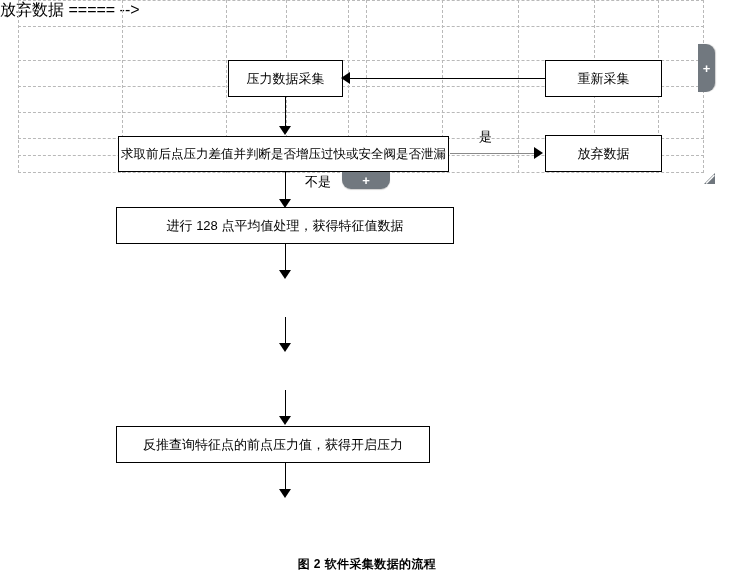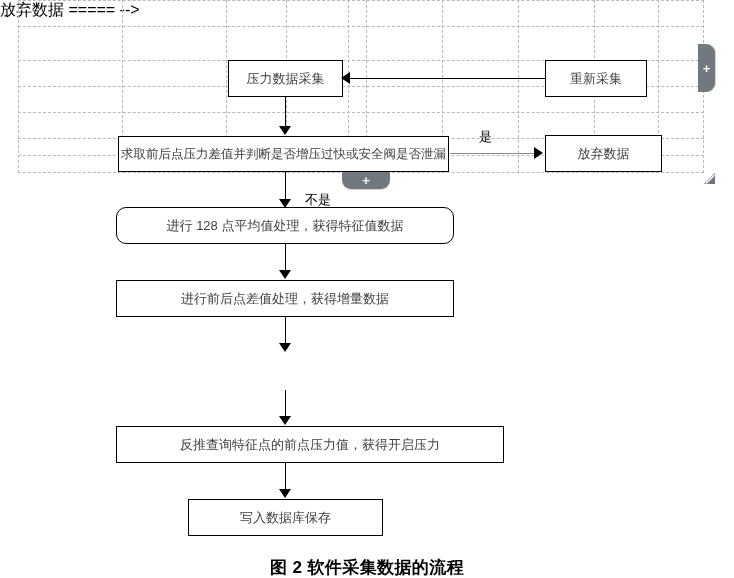--- a/index.html
+++ b/index.html
@@ -20,21 +20,21 @@
 
   
   .grid{position:absolute;left:18px;top:0px;width:686px;height:173px;}
   .gl-h{position:absolute;left:0;width:100%;height:0;border-top:1px dashed #b9b9b9;}
   .gl-v{position:absolute;top:0;width:0;height:100%;border-left:1px dashed #b9b9b9;}
 
   
   .box{
     position:absolute;box-sizing:border-box;background:#fff;
     border:1.6px solid #000;display:flex;align-items:center;justify-content:center;
-    font-size:13px;line-height:1.2;color:#404040;text-align:center;white-space:nowrap;
+    font-size:13px;line-height:1.2;color:#000000;text-align:center;white-space:nowrap;
   }
   .box.thin{border-width:1.2px;}
 
   .vline{position:absolute;width:0;border-left:1.6px solid #000;}
   .hline{position:absolute;height:0;border-top:1.6px solid #000;}
   .hline.gray{border-top:1.4px solid #8a8a8a;}
 
   .arrow-down{
     position:absolute;width:0;height:0;
     border-left:6px solid transparent;border-right:6px solid transparent;
@@ -48,21 +48,21 @@
   .arrow-right{
     position:absolute;width:0;height:0;
     border-top:6px solid transparent;border-bottom:6px solid transparent;
     border-left:9px solid #000;
   }
 
   .edge-label{position:absolute;font-size:13px;color:#000;white-space:nowrap;}
 
   .caption{
     position:absolute;left:0;top:556px;width:734px;text-align:center;
-    font-size:17px;font-weight:bold;color:#000;letter-spacing:.4px;
+    font-size:12px;font-weight:bold;color:#000;letter-spacing:.4px;
   }
 
   
   .tab-h{
     position:absolute;width:48px;height:17px;background:#71787f;
     border-radius:0 0 9px 9px;display:flex;align-items:center;justify-content:center;
     color:#fff;font-size:13px;font-weight:bold;line-height:1;
     box-shadow:0 1px 1px rgba(0,0,0,.18);
   }
   .tab-v{
@@ -105,21 +105,21 @@
     <div class="gl-v" style="left:576px;"></div>
     <div class="gl-v" style="left:640px;"></div>
     <div class="gl-v" style="left:685px;"></div>
   </div>
 
   
   <div class="box" style="left:228px;top:60px;width:115px;height:37px;">
     <span>压力数据采集</span>
   </div>
 
-  <div class="box" style="left:545px;top:60px;width:102px;height:37px;">
+  <div class="box" style="left:545px;top:60px;width:117px;height:37px;">
     <span>重新采集</span>
   </div>
 
   
   <div class="hline" style="left:349px;top:78px;width:196px;"></div>
   <div class="arrow-left" style="left:341px;top:72px;"></div>
 
   
   <div class="vline" style="left:285px;top:97px;height:32px;"></div>
   <div class="arrow-down" style="left:279px;top:126px;"></div>
@@ -133,51 +133,45 @@
     <span>放弃数据</span>
   </div>
 
   <div class="hline gray" style="left:450px;top:153px;width:87px;"></div>
   <div class="arrow-right" style="left:534px;top:147px;"></div>
   <div class="edge-label" style="left:479px;top:128px;">是</div>
 
   
   <div class="vline" style="left:285px;top:172px;height:30px;"></div>
   <div class="arrow-down" style="left:279px;top:199px;"></div>
-  <div class="edge-label" style="left:305px;top:191px;text-align:right;">不是</div>
+  <div class="edge-label" style="left:305px;top:173px;text-align:right;">不是</div>
 
   
-  <div class="box" style="left:116px;top:207px;width:338px;height:37px;border-radius:10px;">
+  <div class="box" style="left:116px;top:207px;width:338px;height:37px;">
     <span>进行 128 点平均值处理，获得特征值数据</span>
   </div>
 
   <div class="vline" style="left:285px;top:244px;height:28px;"></div>
   <div class="arrow-down" style="left:279px;top:270px;"></div>
 
-  <div class="box" style="left:116px;top:280px;width:338px;height:37px;">
-    <span>进行前后点差值处理，获得增量数据</span>
-  </div>
 
   <div class="vline" style="left:285px;top:317px;height:28px;"></div>
   <div class="arrow-down" style="left:279px;top:343px;"></div>
 
 
   <div class="vline" style="left:285px;top:390px;height:28px;"></div>
   <div class="arrow-down" style="left:279px;top:416px;"></div>
 
-  <div class="box" style="left:116px;top:426px;width:388px;height:37px;">
+  <div class="box" style="left:116px;top:426px;width:314px;height:37px;">
     <span>反推查询特征点的前点压力值，获得开启压力</span>
   </div>
 
   <div class="vline" style="left:285px;top:463px;height:28px;"></div>
   <div class="arrow-down" style="left:279px;top:489px;"></div>
 
-  <div class="box thin" style="left:188px;top:499px;width:195px;height:37px;">
-    <span>写入数据库保存</span>
-  </div>
 
   
   <div class="caption">图 2 软件采集数据的流程</div>
 
   
   <div class="tab-h" style="left:342px;top:172px;">
     <span>+</span>
   </div>
 
   <div class="tab-v" style="left:698px;top:44px;">

